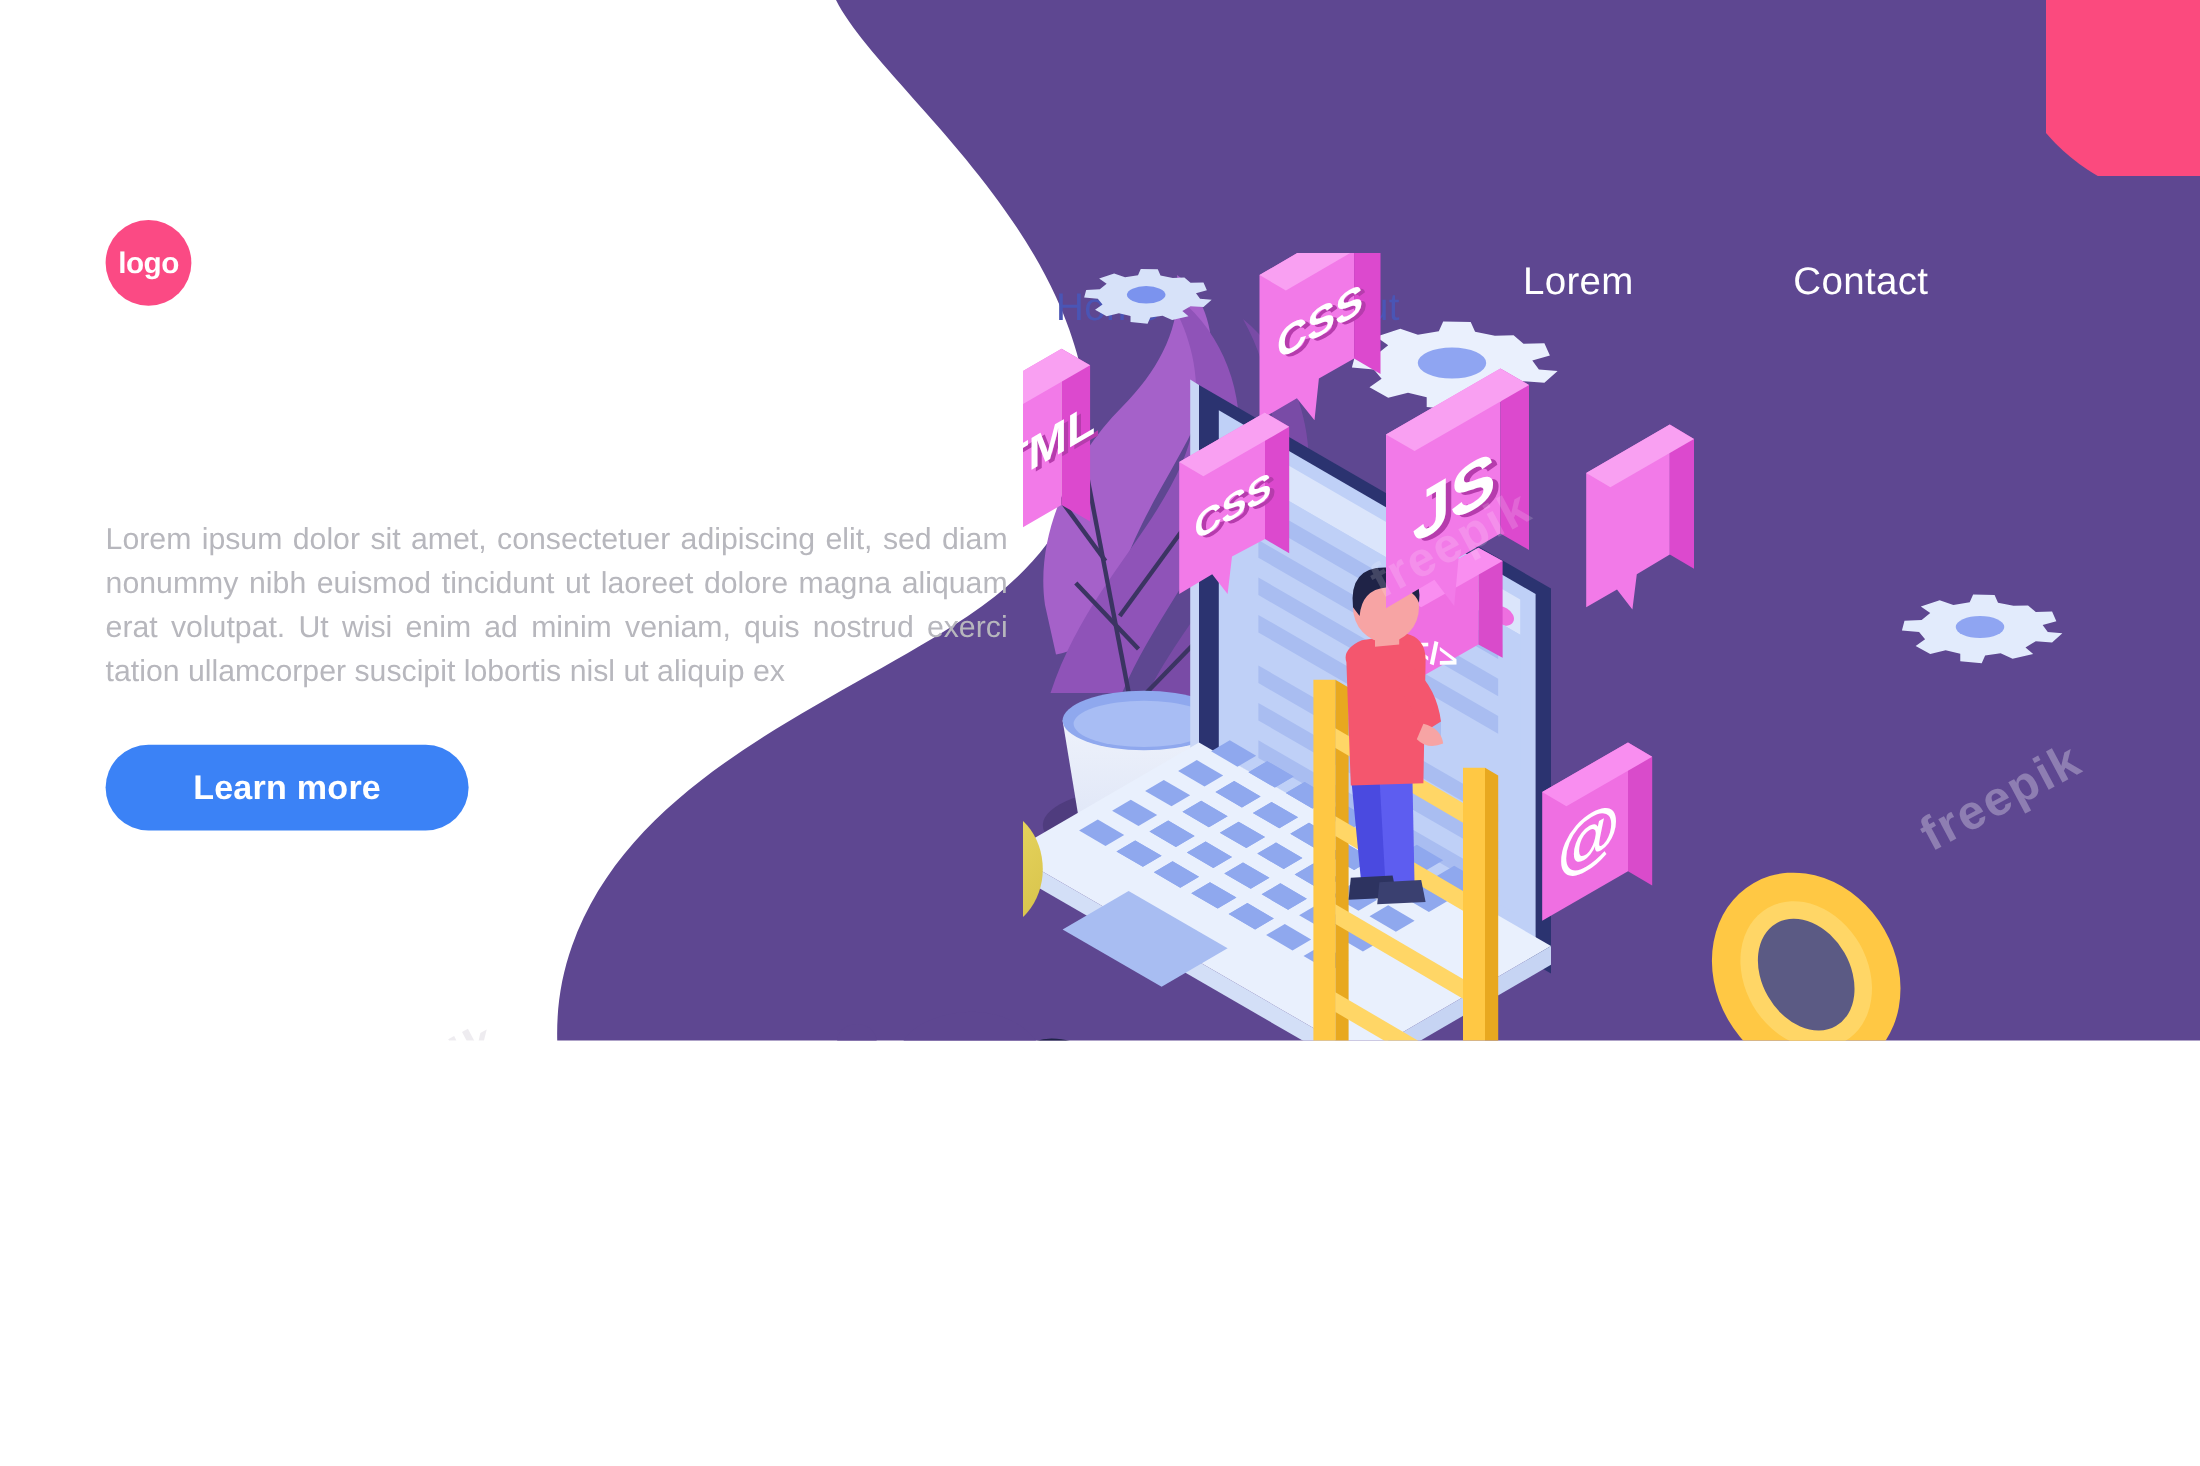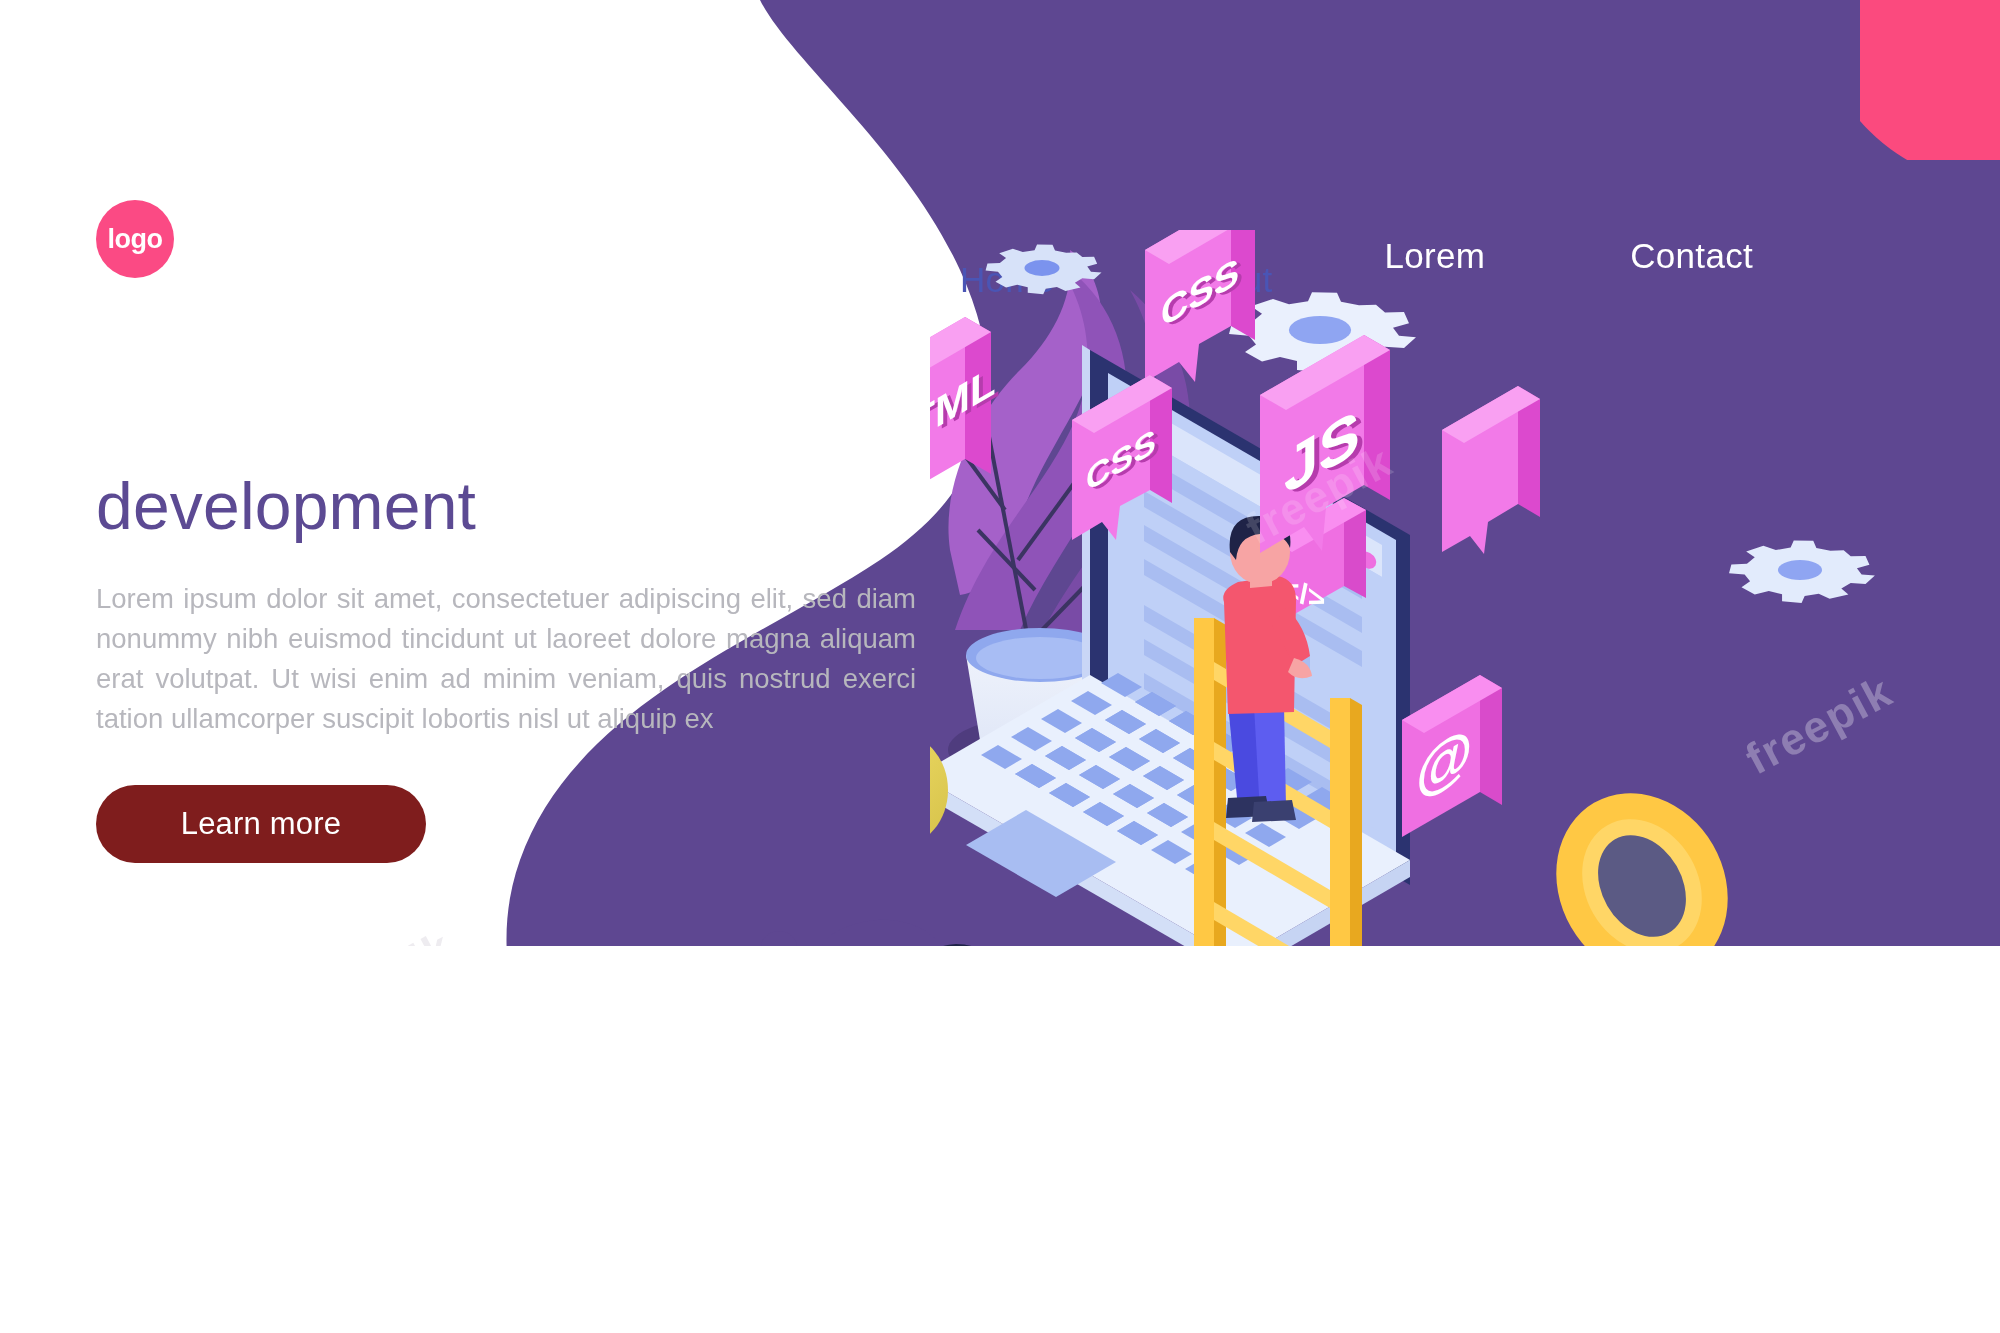--- a/index.html
+++ b/index.html
@@ -99,24 +99,24 @@
     text-align-last: left;
   }
   .btn-learn {
     margin-top: 46px;
     display: inline-flex;
     align-items: center;
     justify-content: center;
     width: 330px;
     height: 78px;
     border-radius: 39px;
-    background: #7f1d1d;
+    background: #3b82f6;
     color: #ffffff;
     font-size: 31px;
-    font-weight: 400;
+    font-weight: 700;
     border: none;
     cursor: pointer;
     letter-spacing: 0.2px;
   }
 
   
   .illustration {
     position: absolute;
     left: 930px;
     top: 230px;
@@ -176,21 +176,20 @@
     <a class="nav-item dark">Home</a>
     <span class="nav-gap-1"></span>
     <a class="nav-item dark">About</a>
     <span class="nav-gap-2"></span>
     <a class="nav-item light">Lorem</a>
     <span class="nav-gap-3"></span>
     <a class="nav-item light">Contact</a>
   </nav>
 
   <div class="hero">
-    <h2 class="hero-subtitle">development</h2>
     <p class="hero-body">Lorem ipsum dolor sit amet, consectetuer adipiscing elit, sed diam nonummy nibh euismod tincidunt ut laoreet dolore magna aliquam erat volutpat. Ut wisi enim ad minim veniam, quis nostrud exerci tation ullamcorper suscipit lobortis nisl ut aliquip ex</p>
     <button class="btn-learn">Learn more</button>
   </div>
 
   <div class="illustration">
     <svg class="illo-svg" viewBox="0 0 1070 1010">
       <defs>
         <linearGradient id="gBulb" x1="0" y1="0" x2="1" y2="1">
           <stop offset="0%" stop-color="#f2e06a"></stop>
           <stop offset="100%" stop-color="#d6c24a"></stop>

